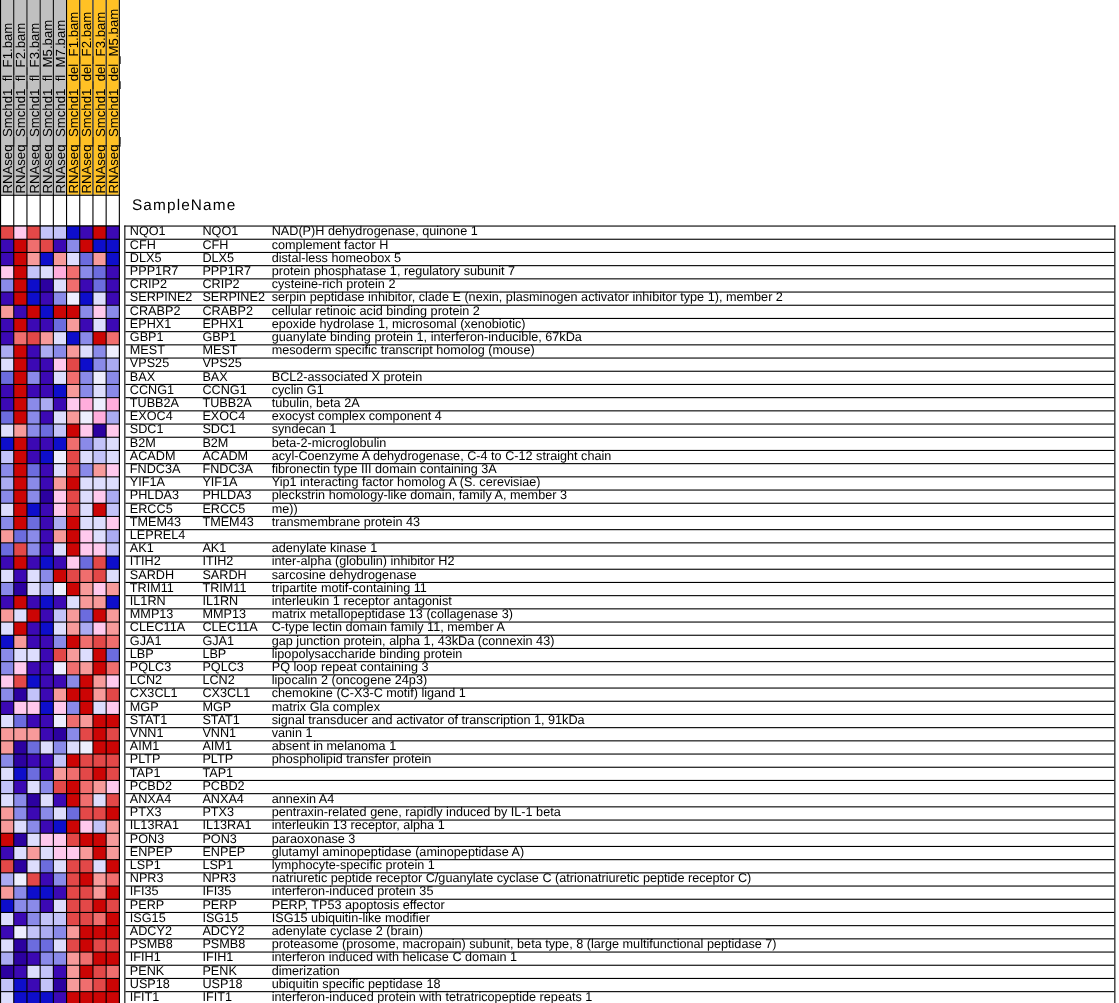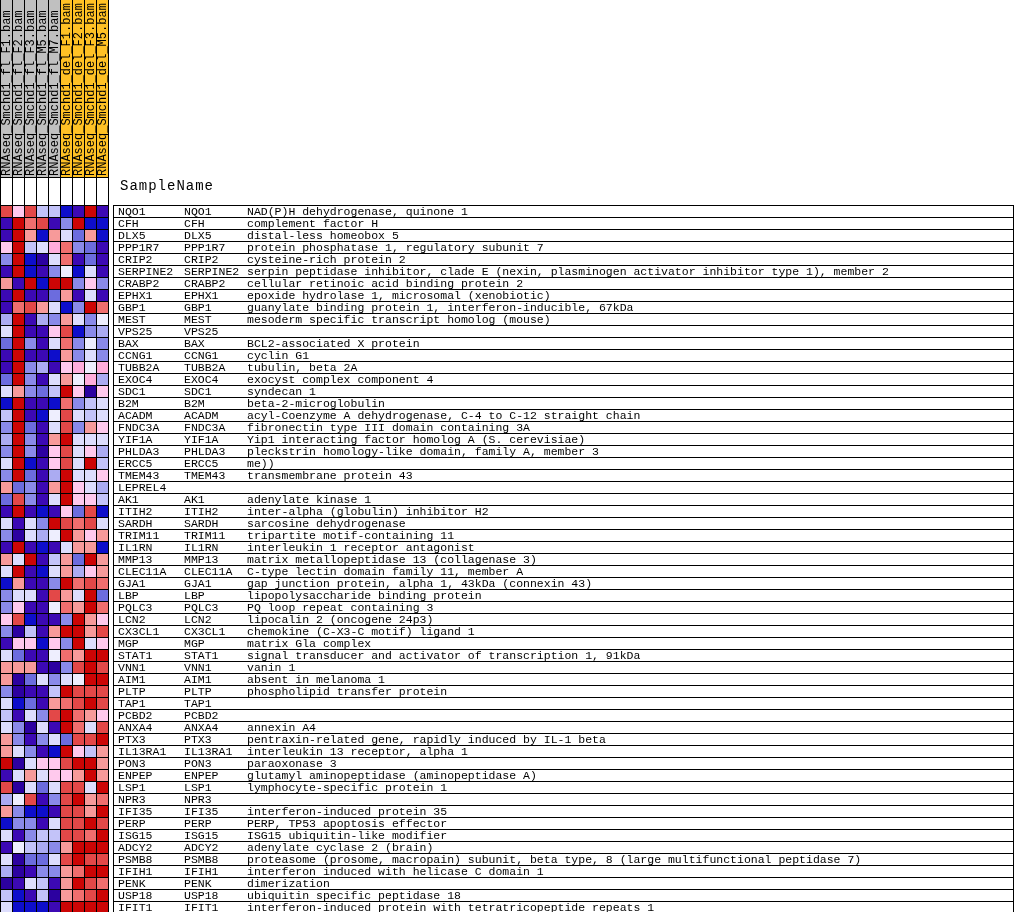--- a/index.html
+++ b/index.html
@@ -1,19 +1,19 @@
 <!DOCTYPE html>
 <html><head>
 <meta charset="utf-8">
 <style>
   html,body{margin:0;padding:0;background:#ffffff;}
   #app{
     position:relative;width:1017px;height:912px;background:#ffffff;
     overflow:hidden;
-    font-family:Liberation Mono, monospace;
+    font-family:Liberation Sans, sans-serif;
     color:#000;
   }
   
   .col-line{position:absolute;width:1px;background:#000;}
   .bar{position:absolute;top:0;height:177px;width:11px;}
   .bar-bottom{position:absolute;left:0;top:177px;width:109px;height:1px;background:#000;}
   .bar-label{
     position:absolute;top:176px;height:11px;width:230px;
     font-size:12px;line-height:11px;white-space:nowrap;
     transform:rotate(-90deg);transform-origin:0 0;
@@ -852,20 +852,21 @@
         <span class="g3">glutamyl aminopeptidase (aminopeptidase A)</span>
       </div>
       <div class="gene-row">
         <span class="g1">LSP1</span>
         <span class="g2">LSP1</span>
         <span class="g3">lymphocyte-specific protein 1</span>
       </div>
       <div class="gene-row">
         <span class="g1">NPR3</span>
         <span class="g2">NPR3</span>
+        <span class="g3">natriuretic peptide receptor C/guanylate cyclase C (atrionatriuretic peptide receptor C)</span>
       </div>
       <div class="gene-row">
         <span class="g1">IFI35</span>
         <span class="g2">IFI35</span>
         <span class="g3">interferon-induced protein 35</span>
       </div>
       <div class="gene-row">
         <span class="g1">PERP</span>
         <span class="g2">PERP</span>
         <span class="g3">PERP, TP53 apoptosis effector</span>

